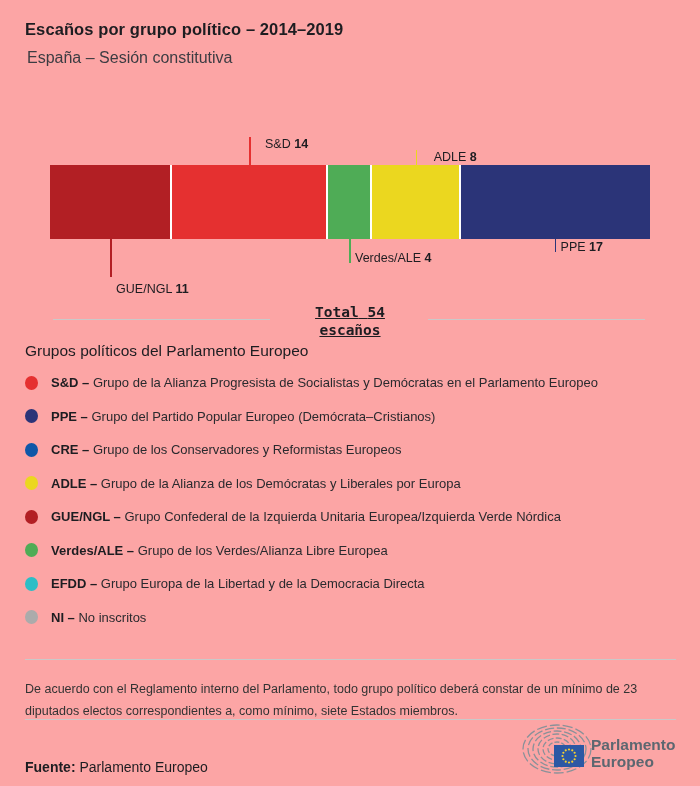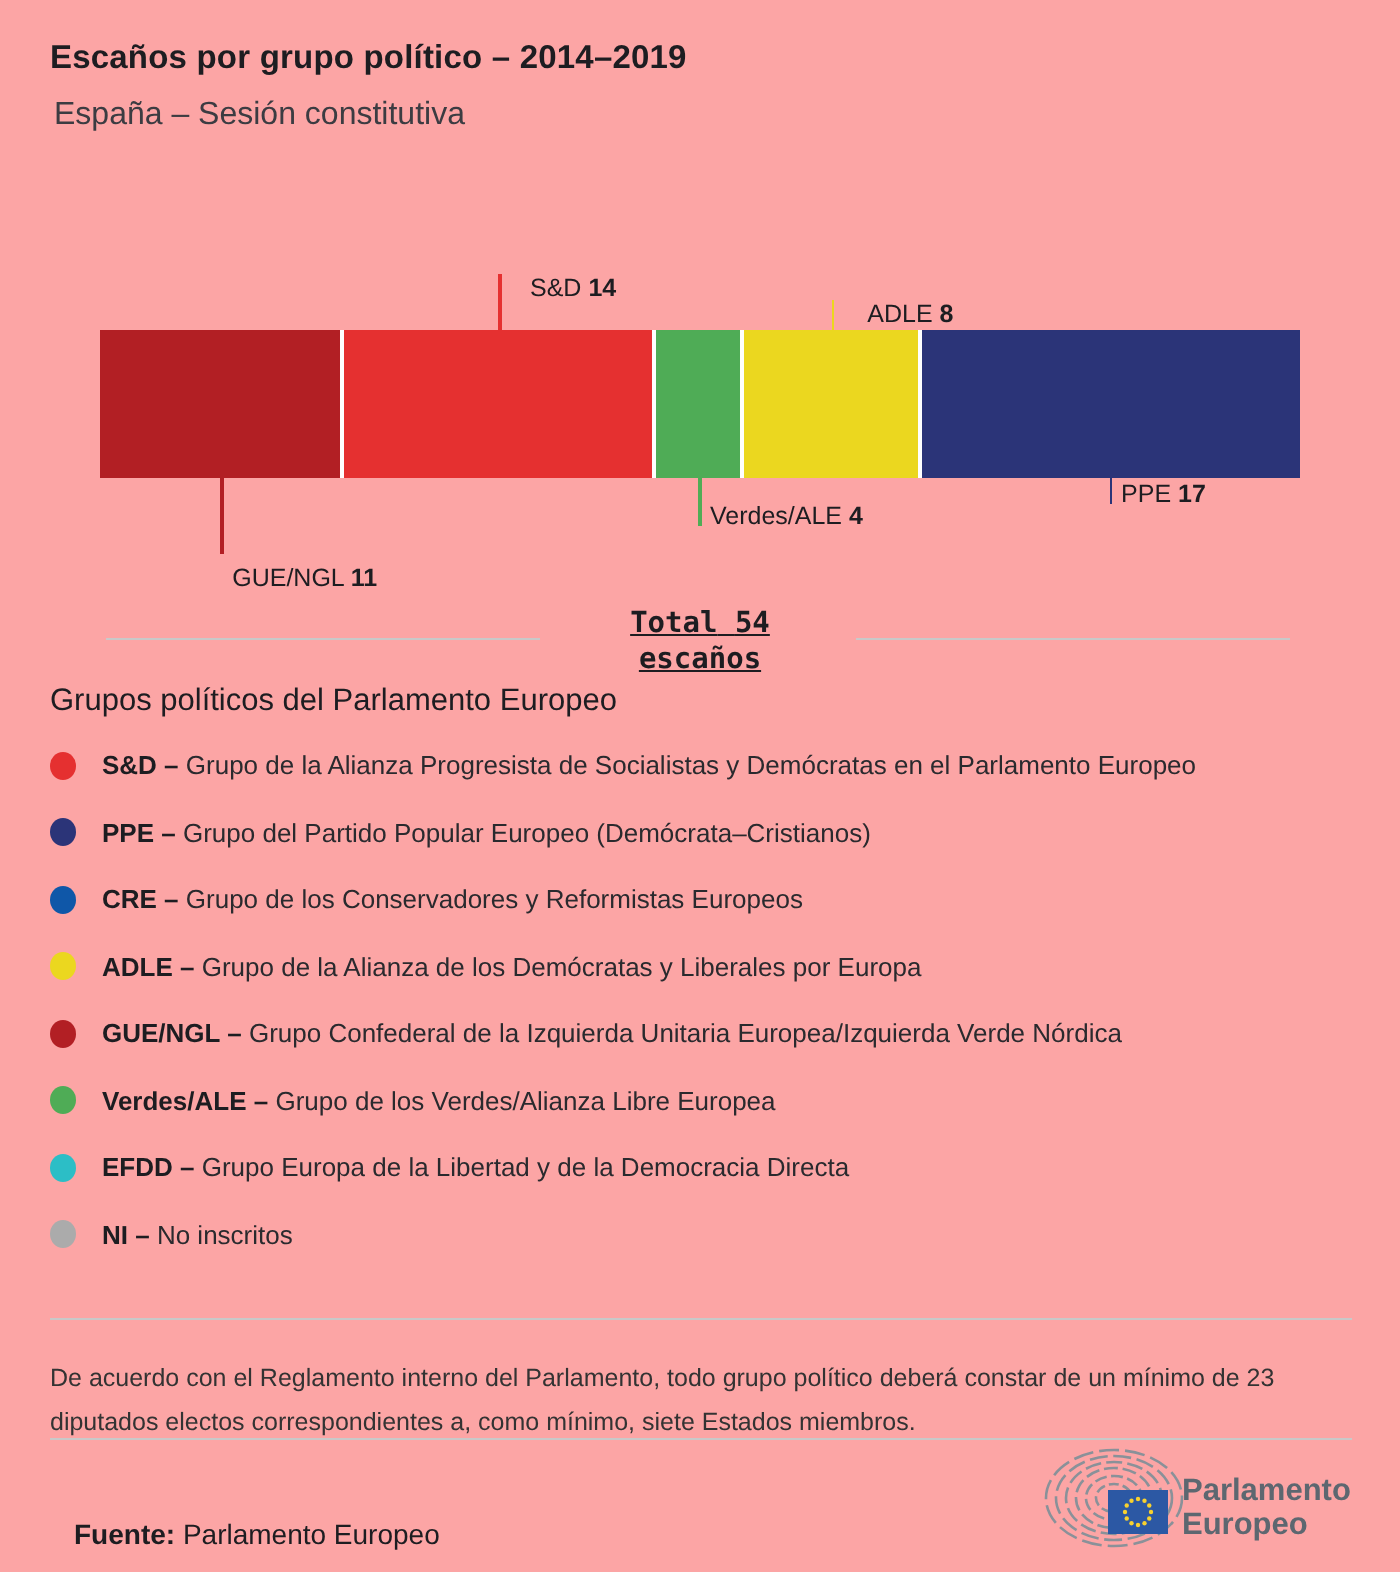--- a/index.html
+++ b/index.html
@@ -27,21 +27,21 @@
   #legend{position:absolute;left:25px;top:366px;width:655px;}
   .legend-item{height:33.5px;display:flex;align-items:center;}
   .dot{width:13px;height:14px;border-radius:50%;margin-right:13px;flex:none;}
   .legend-text{font-size:13px;color:#2a2a2e;}
   .legend-text b{font-weight:bold;color:#1d1d21;}
 
   .rule{position:absolute;left:25px;width:651px;height:1px;background:#c9c9c9;}
   #rule1{top:659px;}
   #rule2{top:719px;}
   .footnote{position:absolute;left:25px;top:678px;width:632px;font-size:12.5px;line-height:22px;color:#333;}
-  .source{position:absolute;left:25px;top:759px;font-size:14px;color:#1d1d21;margin-left:12px;}
+  .source{position:absolute;left:25px;top:759px;font-size:14px;color:#1d1d21;}
   .source b{font-weight:bold;}
   .logo{position:absolute;left:521px;top:723px;width:160px;height:54px;}
 </style>
 </head>
 <body>
 
 <div id="page">
 
   <div class="title">Escaños por grupo político – 2014–2019</div>
   <div class="subtitle">España – Sesión constitutiva</div>

